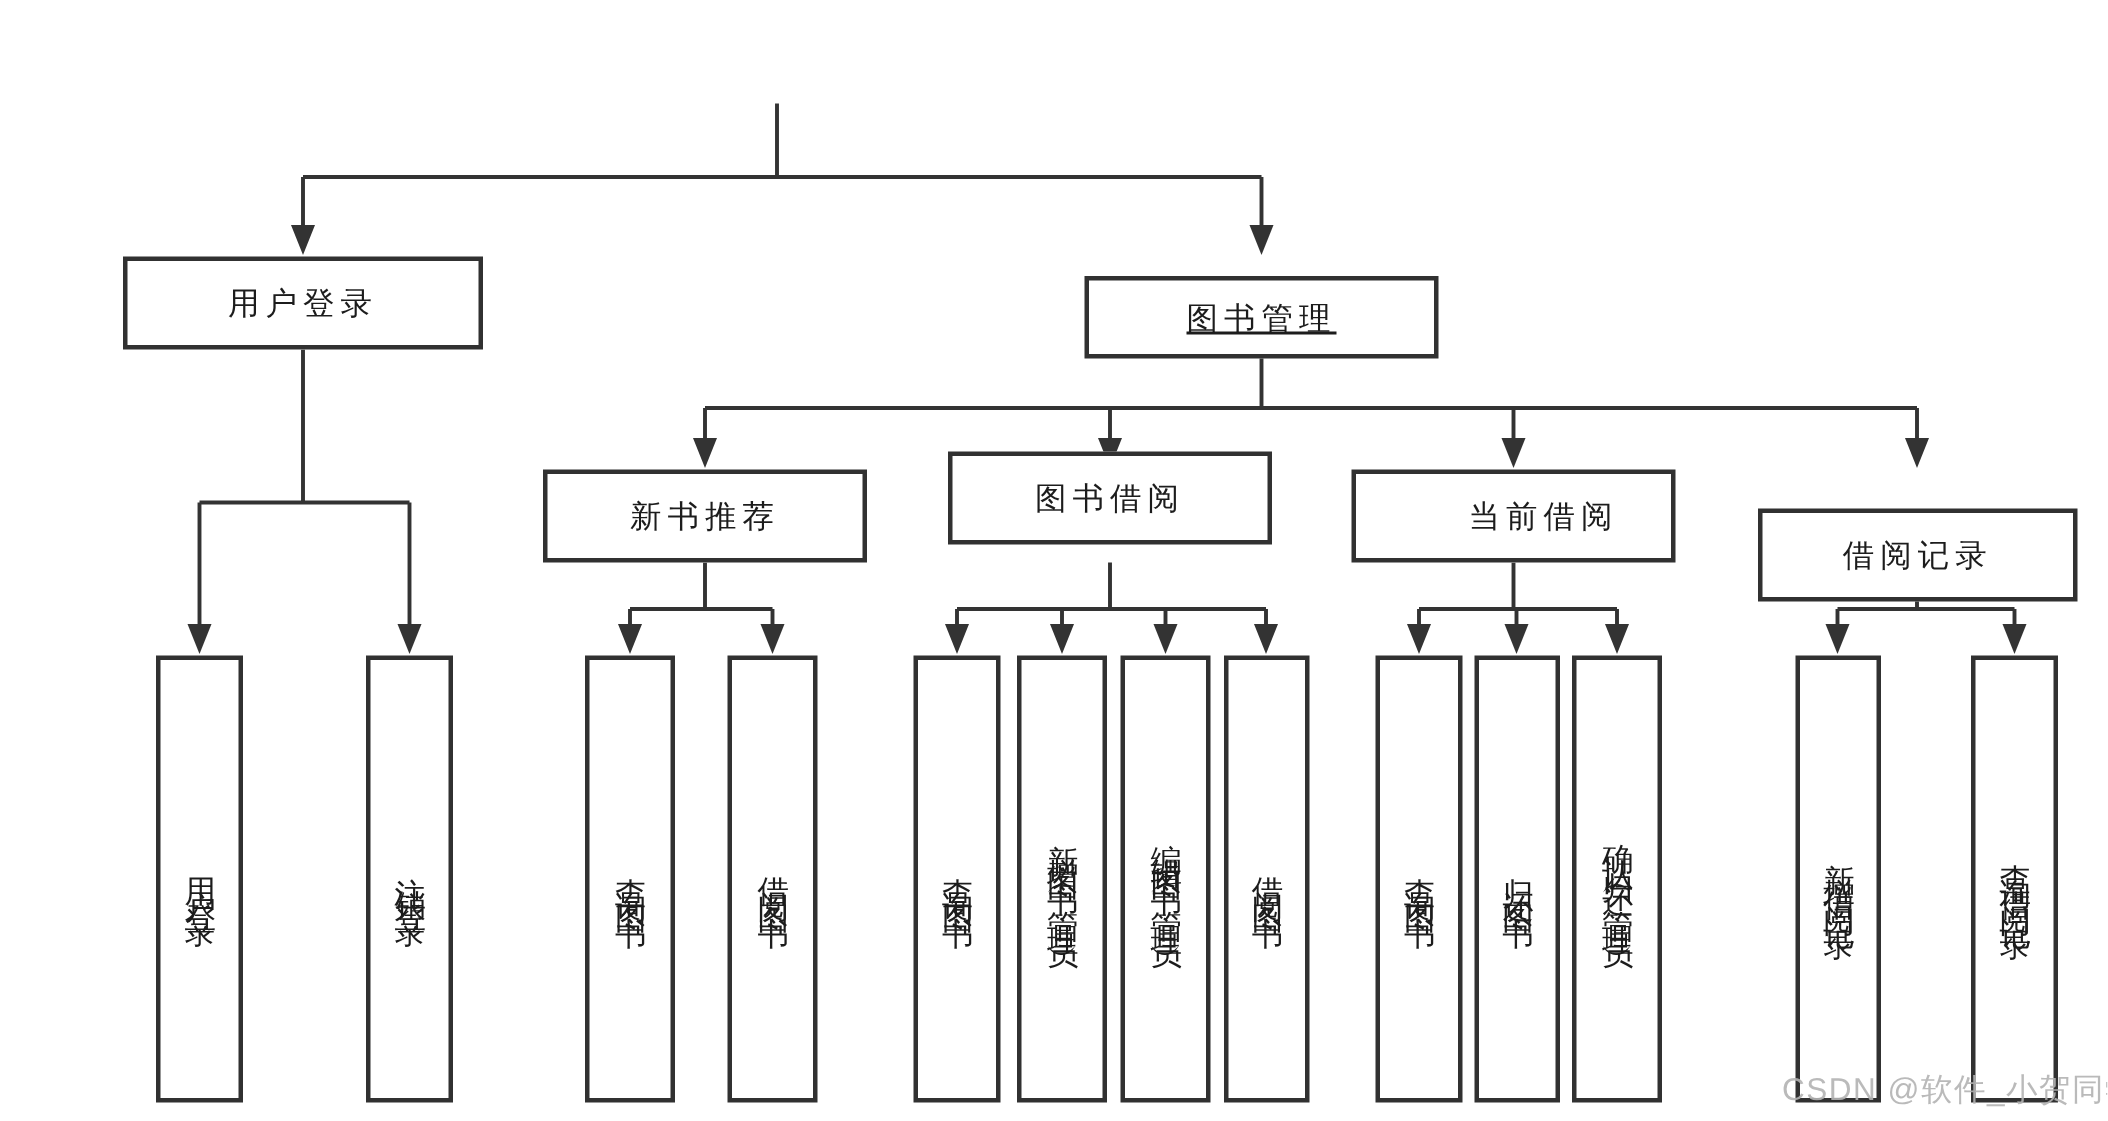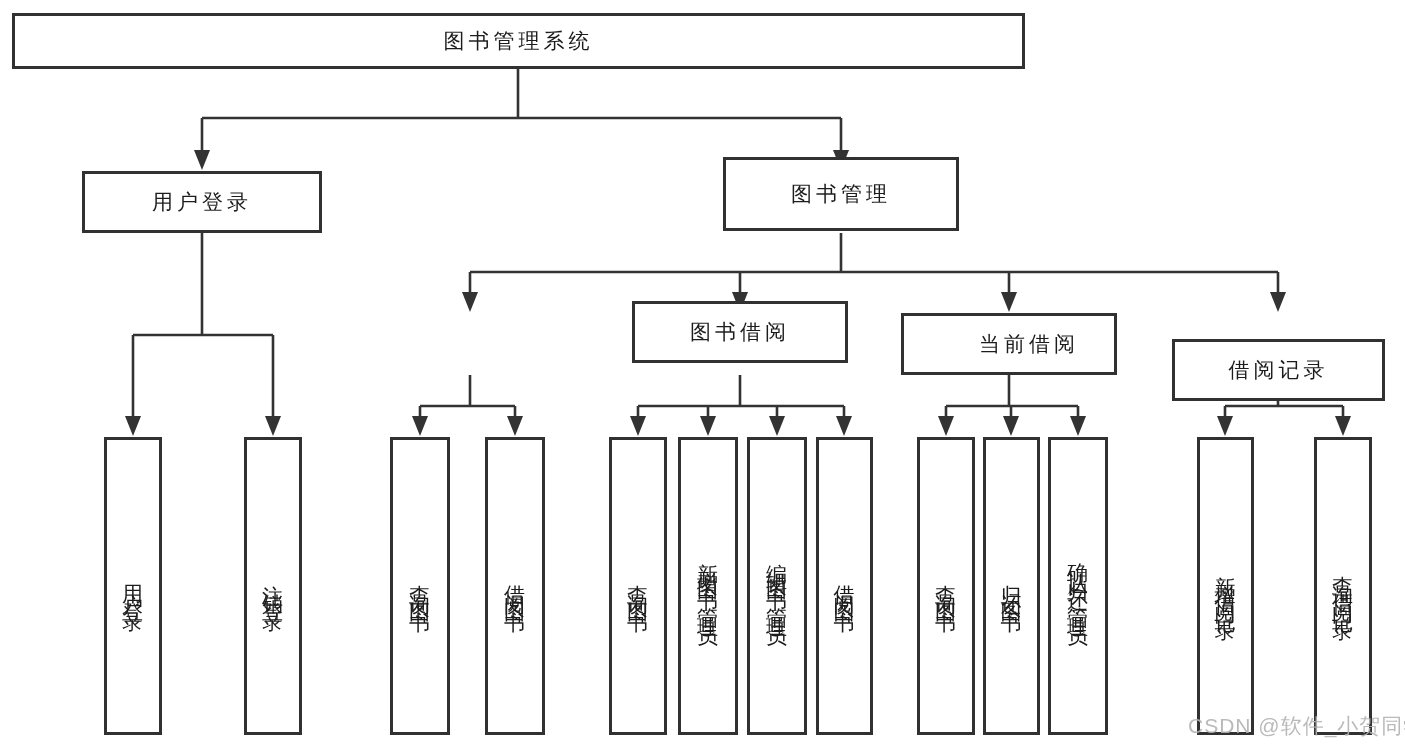--- a/index.html
+++ b/index.html
@@ -61,31 +61,31 @@
     <path d="M1009,375 V406 M946,406 H1078 M946,406 V418 M1011,406 V418 M1078,406 V418"></path>
     <polygon points="938,416 954,416 946,436"></polygon>
     <polygon points="1003,416 1019,416 1011,436"></polygon>
     <polygon points="1070,416 1086,416 1078,436"></polygon>
 
     <path d="M1278,375 V406 M1225,406 H1343 M1225,406 V418 M1343,406 V418"></path>
     <polygon points="1217,416 1233,416 1225,436"></polygon>
     <polygon points="1335,416 1351,416 1343,436"></polygon>
   </svg>
 
-  <div class="box" style="left:12px; top:13px; width:1013px; height:56px;">
-    <span>图书管理系统</span>
-  </div>
 
   <div class="box" style="left:82px; top:171px; width:240px; height:62px;">
     <span>用户登录</span>
   </div>
-  <div class="box" style="left:723px; top:157px; width:236px; height:74px;">
+  <div class="box" style="left:723px; top:184px; width:236px; height:55px;text-decoration:underline;">
     <span>图书管理</span>
   </div>
 
+  <div class="box" style="left:362px; top:313px; width:216px; height:62px;">
+    <span>新书推荐</span>
+  </div>
   <div class="box" style="left:632px; top:301px; width:216px; height:62px;">
     <span>图书借阅</span>
   </div>
   <div class="box" style="left:901px; top:313px; width:216px; height:62px;padding-left:40px;">
     <span>当前借阅</span>
   </div>
   <div class="box" style="left:1172px; top:313px; width:213px; height:62px;margin-top:26px;">
     <span>借阅记录</span>
   </div>
 

